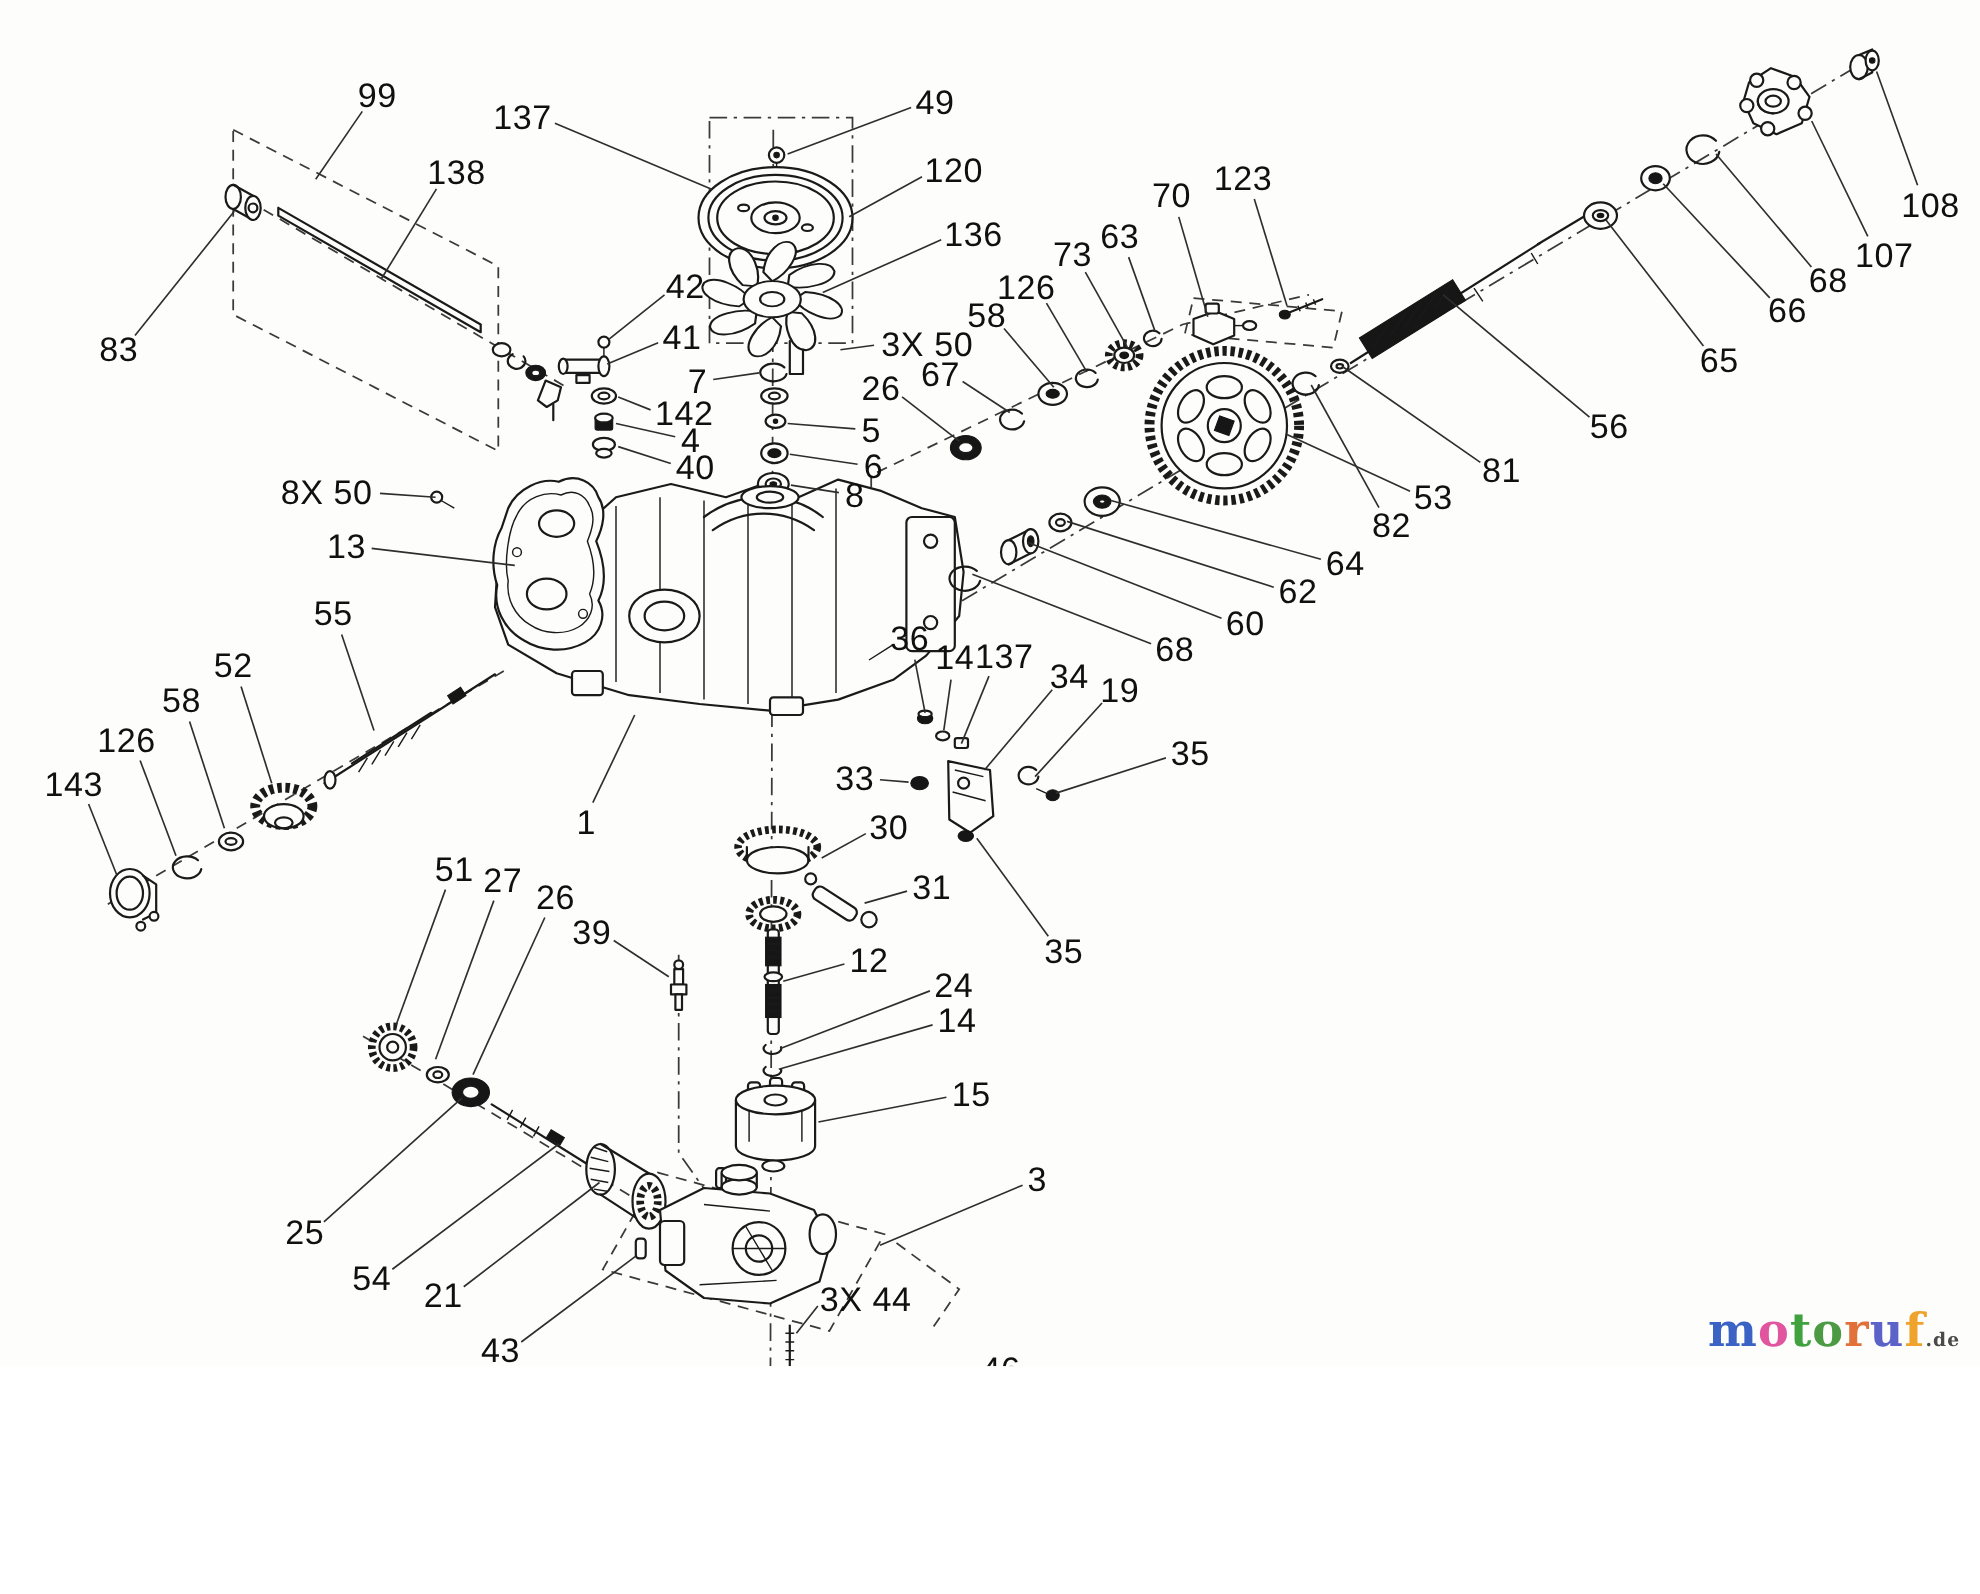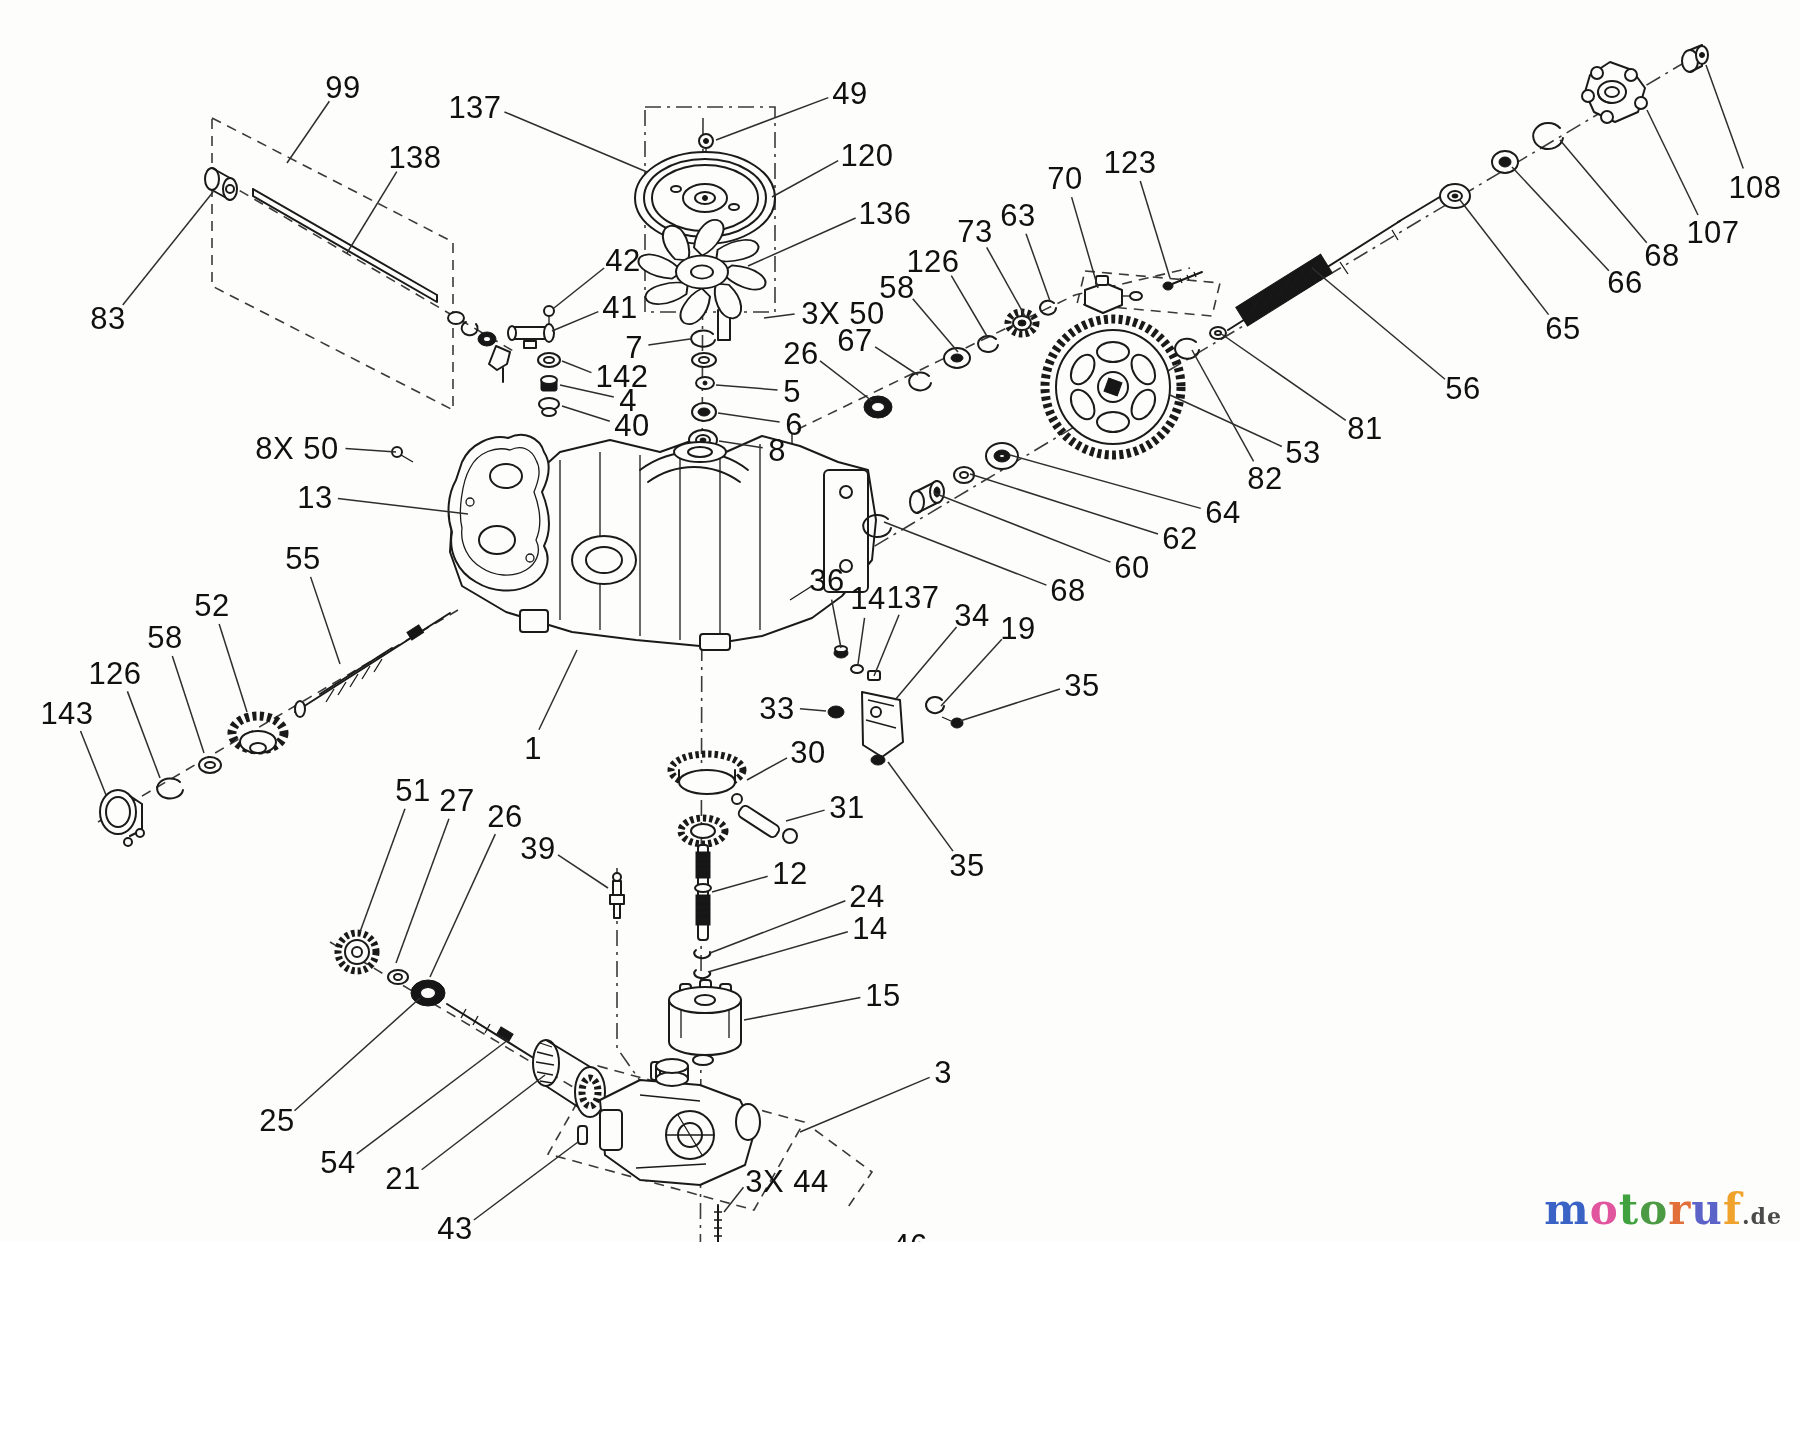--- a/index.html
+++ b/index.html
@@ -13,21 +13,21 @@
   .p{fill:#fdfefc;stroke:#1a1a1a;stroke-width:2;stroke-linejoin:round;stroke-linecap:round;}
   .n{fill:none;stroke:#1a1a1a;stroke-width:2;stroke-linejoin:round;stroke-linecap:round;}
   .t1{fill:none;stroke:#1a1a1a;stroke-width:1.3;}
   .k{fill:#161616;stroke:#161616;stroke-width:1;}
   .teeth{fill:none;stroke:#1a1a1a;stroke-width:9;stroke-dasharray:4 3.4;}
   .teeth2{fill:none;stroke:#1a1a1a;stroke-width:7;stroke-dasharray:3.4 3;}
   .leader{stroke:#2e2e2e;stroke-width:1.5;fill:none;}
   .lbl{fill:#101010;font-family:"Liberation Sans",sans-serif;font-size:31px;letter-spacing:0.5px;}
   .wm{position:absolute;right:18px;bottom:8px;font-family:"DejaVu Serif",serif;
       font-size:42px;font-weight:bold;letter-spacing:1px;}
-  .wm .de{font-size:22px;font-weight:bold;margin-top:20px;}
+  .wm .de{font-size:17px;font-weight:bold;margin-top:20px;}
 </style>
 </head>
 <body>
 
 <div class="stage">
 <svg width="1800" height="1449" viewBox="0 0 1800 1449">
 
   <g>
     <polygon class="dash" points="212,118 453,242 453,410 212,286"></polygon>
     <line class="dash" x1="225" y1="182" x2="515" y2="352"></line>

